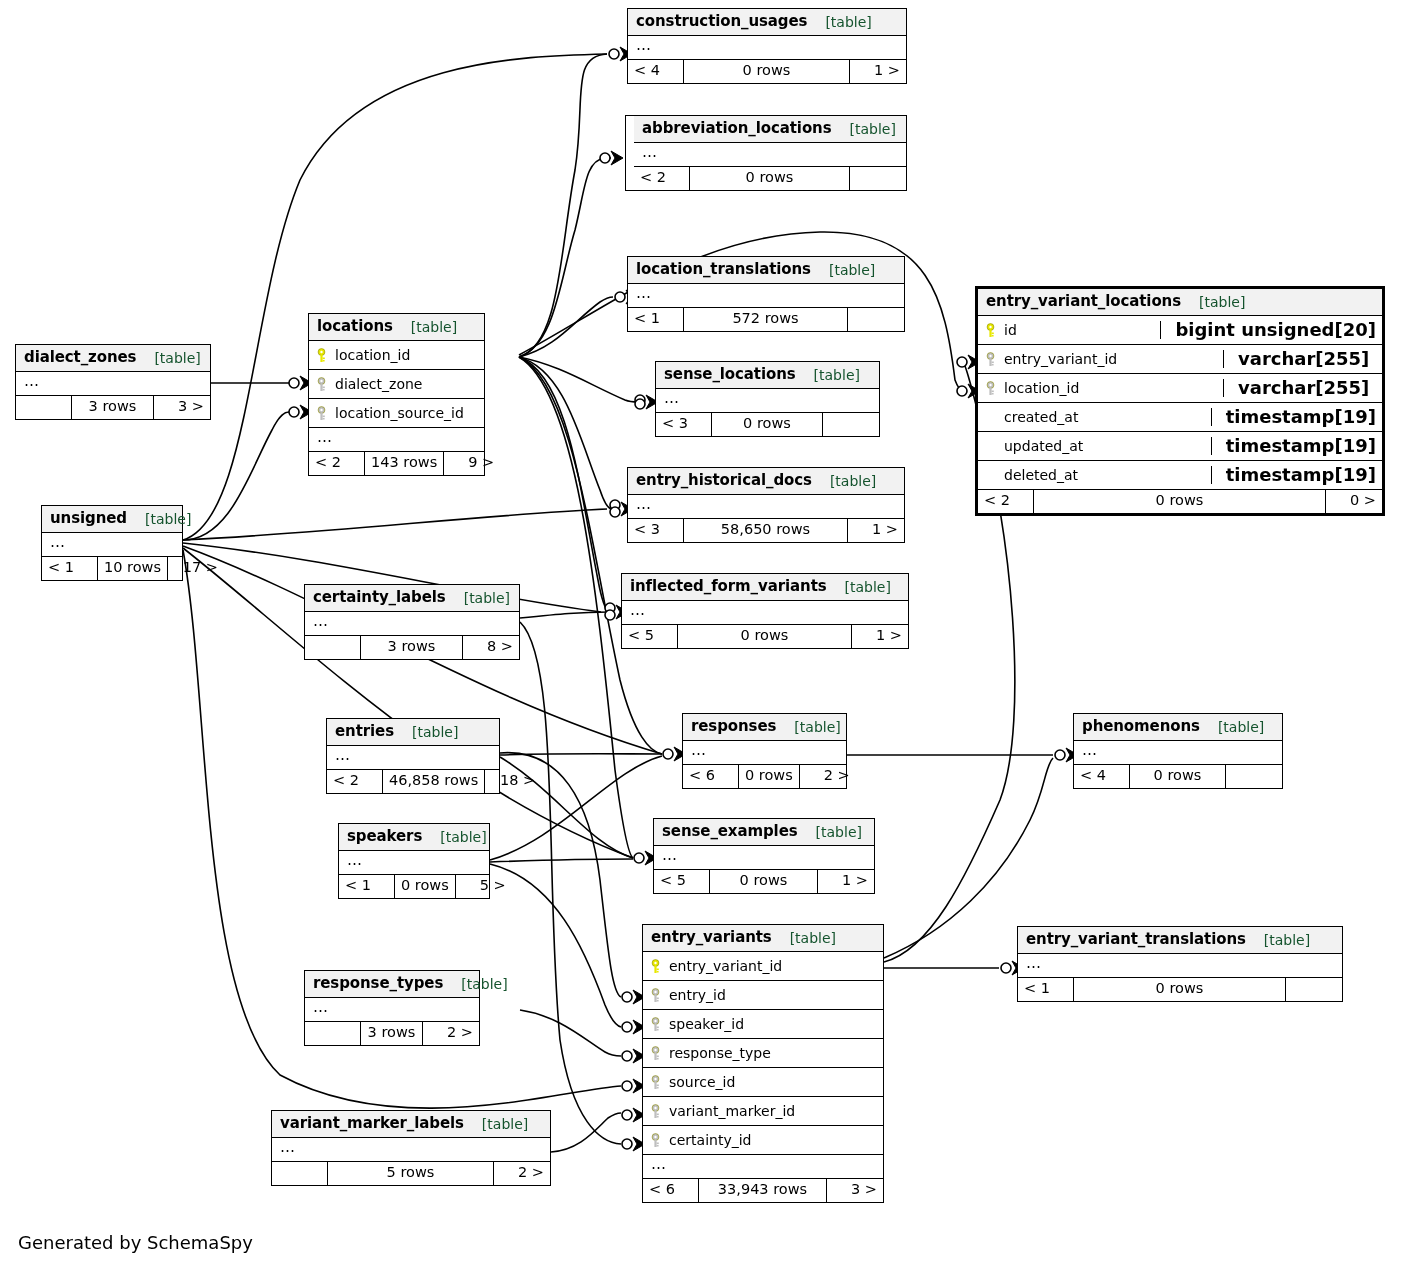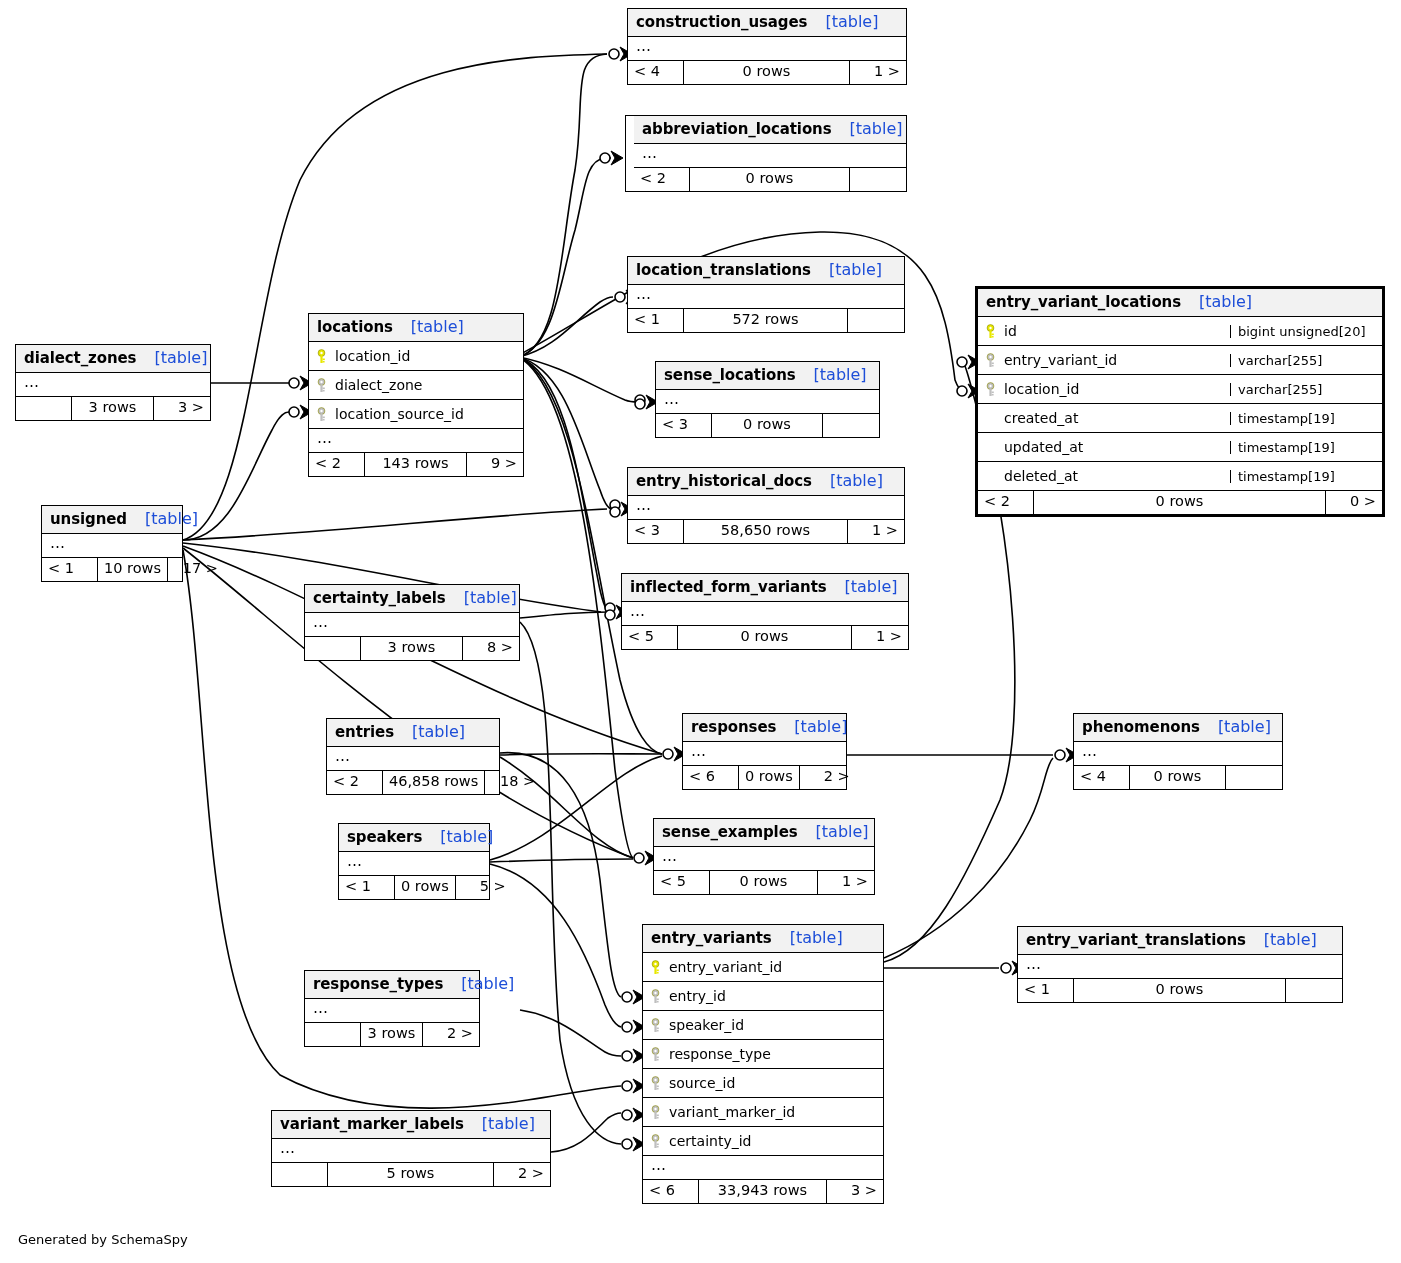--- a/index.html
+++ b/index.html
@@ -64,22 +64,22 @@
     border-bottom: 1.8px solid #000000;
     padding: 5px 8px 6px 8px;
     white-space: nowrap;
   }
   .tname {
     font-weight: bold;
     font-size: 15px;
     letter-spacing: -0.1px;
   }
   .ttag {
-    color: #1d4ed8;
-    font-size: 16px;
+    color: #14532d;
+    font-size: 14px;
     padding-left: 18px;
   }
   .dots {
     padding: 5px 8px 7px 8px;
     color: #000000;
     font-size: 15px;
     letter-spacing: 1px;
     border-bottom: 1.8px solid #000000;
     min-height: 11px;
     line-height: 0.6;
@@ -98,25 +98,26 @@
   .colname {
     flex: 1 1 auto;
     display: flex;
     align-items: center;
     padding: 0 6px;
     white-space: nowrap;
     font-size: 14px;
   }
   .coltype {
     flex: 0 0 auto;
-    padding: 0 6px 0 7px;
+    padding: 0 6px 0 14px;
     border-left: 1.3px solid #000000;
     white-space: nowrap;
-    font-size: 13px;
+    font-size: 18px;
     min-width: 138px;
+    font-weight: bold;
   }
   .keyico {
     display: inline-block;
     width: 13px;
     height: 15px;
     margin-right: 7px;
     flex: 0 0 auto;
   }
   .footer {
     display: flex;
@@ -128,21 +129,21 @@
     white-space: nowrap;
     box-sizing: border-box;
   }
   .fcell.l { text-align: left; border-right: 1.3px solid #000000; }
   .fcell.c { text-align: center; flex: 1 1 auto; border-right: 1.3px solid #000000; }
   .fcell.r { text-align: right; }
   .caption {
     position: absolute;
     left: 18px;
     top: 1232px;
-    font-size: 13px;
+    font-size: 18px;
     color: #000000;
     white-space: nowrap;
   }
 </style>
 </head>
 <body>
 
 <div id="canvas">
 
   <svg id="edges" viewBox="0 0 1401 1263" xmlns="http://www.w3.org/2000/svg">
@@ -541,21 +542,21 @@
           <span class="tname">entry_variant_translations</span>
           <span class="ttag">[table]</span>
         </div>
         <div class="dots">…</div>
         <div class="footer">
           <div class="fcell l" style="min-width: 56px;">&lt; 1</div>
           <div class="fcell c">0 rows</div>
           <div class="fcell r" style="min-width: 56px;"></div>
         </div>
       </div>
-      <div class="tbl" style="left: 308px; top: 313px; width: 216px;">
+      <div class="tbl" style="left: 308px; top: 313px; width: 177px;">
         <div class="thead">
           <span class="tname">locations</span>
           <span class="ttag">[table]</span>
         </div>
         <div class="collist">
           <div class="col">
             <div class="colname">
               <span class="keyico"><svg width="13" height="15" viewBox="0 0 13 15">
                   <circle cx="6.5" cy="4" r="3.4" fill="#e8e800" stroke="#8a8a00" stroke-width="0.6" opacity="1"></circle>
                   <circle cx="6.5" cy="4" r="1.2" fill="#ffffff"></circle>

